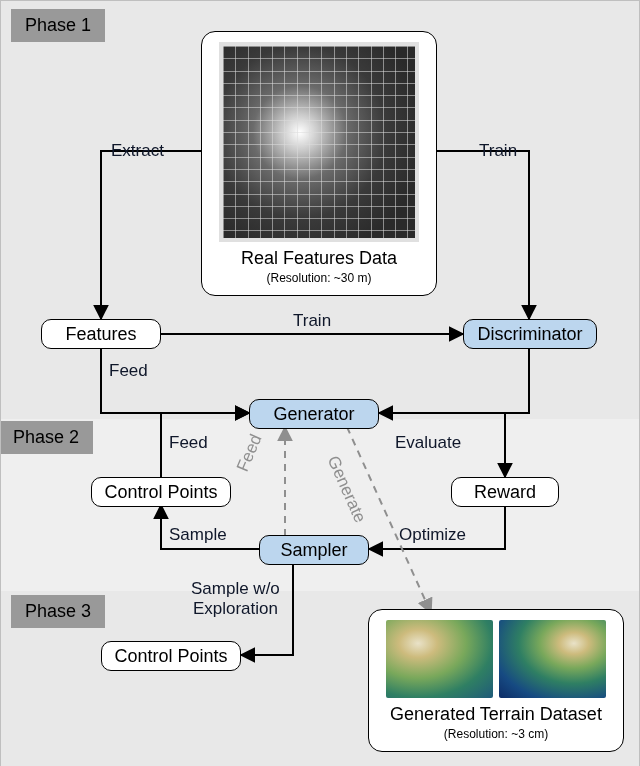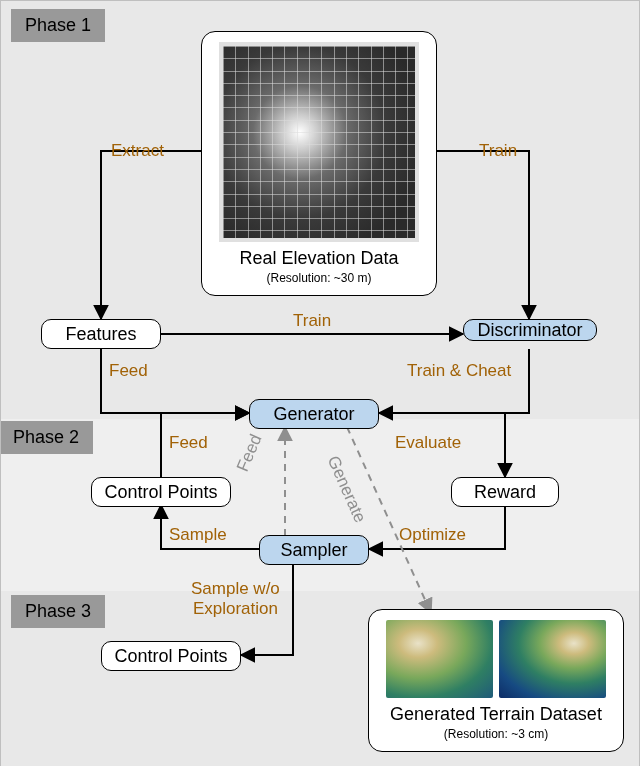--- a/index.html
+++ b/index.html
@@ -49,21 +49,21 @@
     flex-direction: column;
     border-radius: 14px;
     padding: 10px;
   }
   .caption-main { font-size: 18px; margin-top: 6px; }
   .caption-sub  { font-size: 12px; margin-top: 2px; }
 
   .edge-label {
     position: absolute;
     font-size: 17px;
-    color: #a16207;
+    color: #0f172a;
     background: transparent;
     white-space: nowrap;
   }
   .edge-label.gray { color: #8f8f8f; }
 
   svg.wires {
     position: absolute;
     left: 0; top: 0;
     width: 640px; height: 766px;
     pointer-events: none;
@@ -148,27 +148,27 @@
 
     <path d="M 346 426 L 430 612" stroke="#8f8f8f" stroke-width="2" stroke-dasharray="7 6" fill="none" marker-end="url(#arrowGray)"></path>
   </svg>
 
   <div class="phase-label" style="left:10px; top:8px;">Phase 1</div>
   <div class="phase-label" style="left:0; top:420px;padding-left:12px;">Phase 2</div>
   <div class="phase-label" style="left:10px; top:594px;">Phase 3</div>
 
   <div class="node big" style="left:200px; top:30px; width:236px;">
     <div class="elev-thumb"></div>
-    <div class="caption-main">Real Elevation Data</div>
+    <div class="caption-main">Real Features Data</div>
     <div class="caption-sub">(Resolution: ~30 m)</div>
   </div>
 
   <div class="node" style="left:40px; top:318px; width:120px; height:30px;">Features</div>
 
-  <div class="node blue" style="left:462px; top:318px; width:134px; height:22px;">Discriminator</div>
+  <div class="node blue" style="left:462px; top:318px; width:134px; height:30px;">Discriminator</div>
 
   <div class="node blue" style="left:248px; top:398px; width:130px; height:30px;">Generator</div>
 
   <div class="node" style="left:90px; top:476px; width:140px; height:30px;">Control Points</div>
 
   <div class="node" style="left:450px; top:476px; width:108px; height:30px;">Reward</div>
 
   <div class="node blue" style="left:258px; top:534px; width:110px; height:30px;">Sampler</div>
 
   <div class="node" style="left:100px; top:640px; width:140px; height:30px;">Control Points</div>
@@ -179,21 +179,20 @@
       <div class="terrain terrainB"></div>
     </div>
     <div class="caption-main">Generated Terrain Dataset</div>
     <div class="caption-sub">(Resolution: ~3 cm)</div>
   </div>
 
   <div class="edge-label" style="left:110px; top:140px;">Extract</div>
   <div class="edge-label" style="left:478px; top:140px;">Train</div>
   <div class="edge-label" style="left:292px; top:310px;">Train</div>
   <div class="edge-label" style="left:108px; top:360px;">Feed</div>
-  <div class="edge-label" style="left:406px; top:360px;">Train &amp; Cheat</div>
   <div class="edge-label" style="left:168px; top:432px;">Feed</div>
   <div class="edge-label" style="left:394px; top:432px;">Evaluate</div>
   <div class="edge-label" style="left:168px; top:524px;">Sample</div>
   <div class="edge-label" style="left:398px; top:524px;">Optimize</div>
   <div class="edge-label gray" style="left:232px; top:466px; transform: rotate(-67deg); transform-origin: left top;">Feed</div>
   <div class="edge-label gray" style="left:340px; top:452px; transform: rotate(66deg); transform-origin: left top;">Generate</div>
   <div class="edge-label" style="left:190px; top:578px; white-space: pre; text-align:center; line-height:1.15;">Sample w/o
 Exploration</div>
 
 </div>

